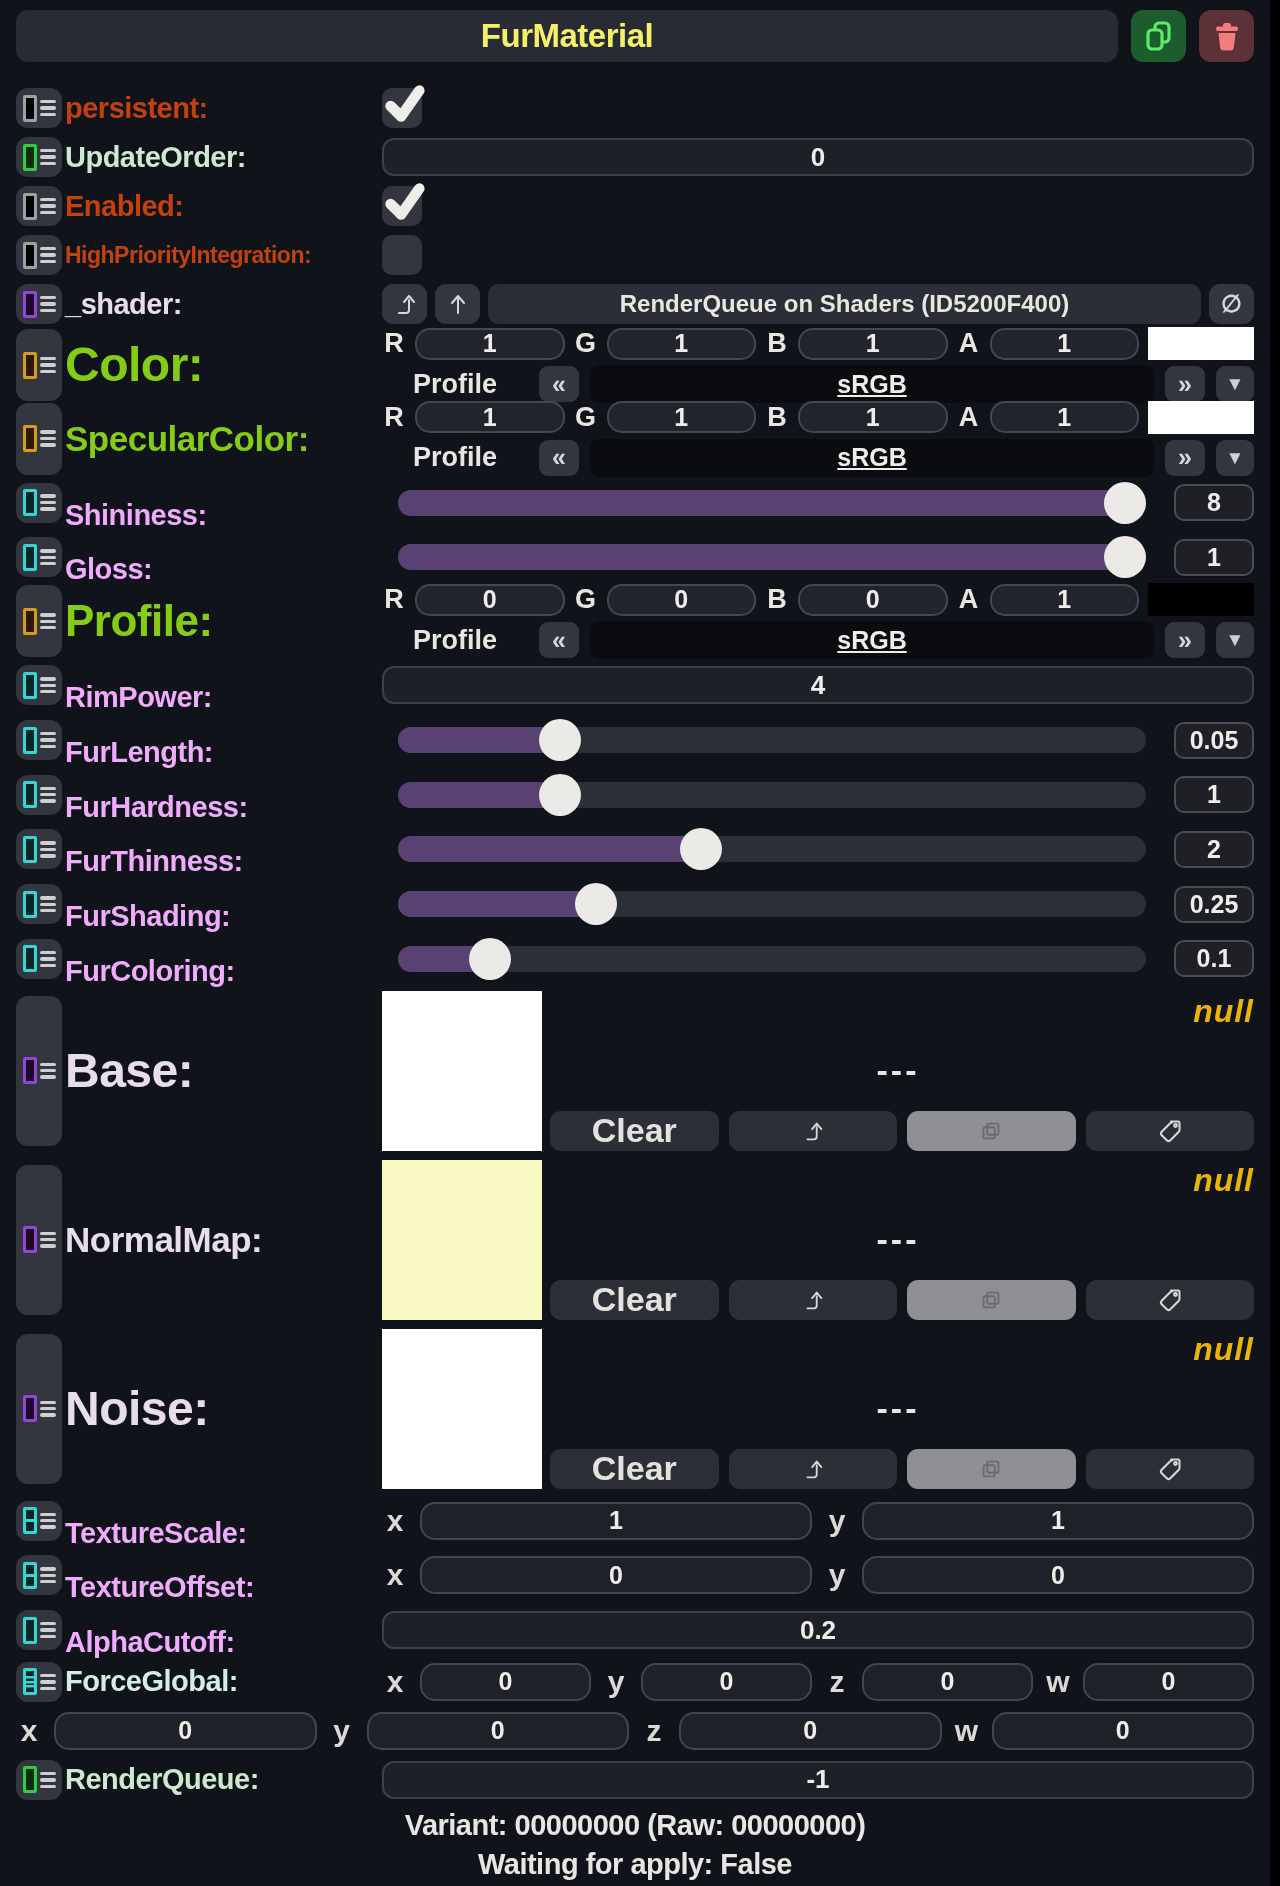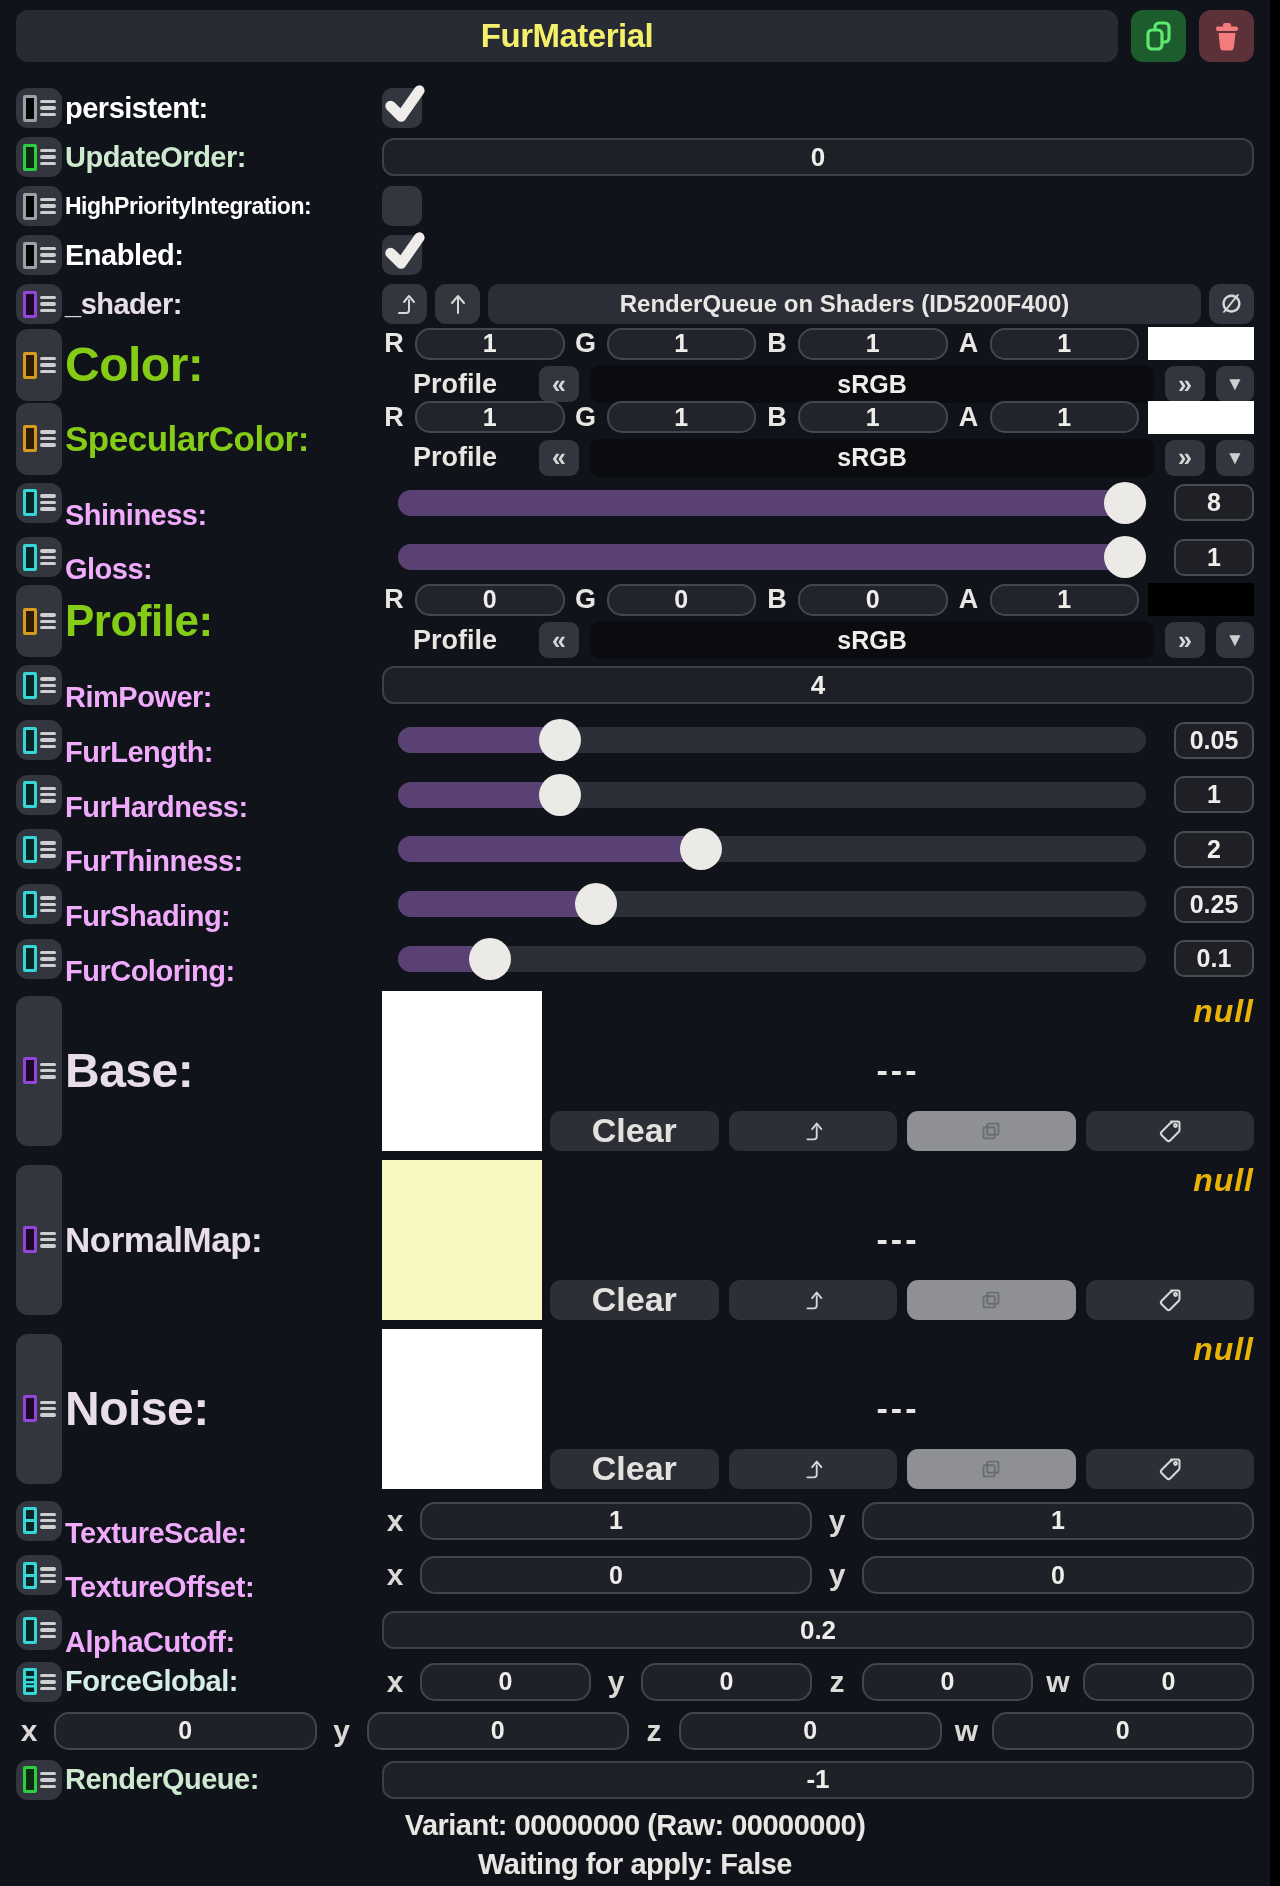--- a/index.html
+++ b/index.html
@@ -30,42 +30,42 @@
   .t-float{ --tc:#35d6d6; --tbg:#0a2424; }
   .t-ref{ --tc:#9146d8; --tbg:#1b0926; }
   .t-color{ --tc:#d59a1e; --tbg:#2a1a06; }
   .cells-2{ background-image:linear-gradient(var(--tc),var(--tc)); background-size:100% 3px; background-position:0 50%; }
   .cells-4{ background-image:linear-gradient(var(--tc),var(--tc)),linear-gradient(var(--tc),var(--tc)),linear-gradient(var(--tc),var(--tc)); background-size:100% 2.5px; background-position:0 25%,0 50%,0 75%; }
   .bars{ display:flex; flex-direction:column; gap:3px; }
   .bars i{ display:block; width:16px; height:3.4px; background:#cfcfcf; border-radius:2px; }
 
   .lbl{ margin-left:3px; font-size:29px; letter-spacing:-0.5px; white-space:nowrap; line-height:1; }
   .fs-xl{ font-size:48px; } .fs-l2{ font-size:44px; } .fs-lg{ font-size:35px; } .fs-sm{ font-size:23px; }
-  .c-warm{ color:#ffffff; } .c-green{ color:#cde9cf; } .c-lav{ color:#e7ddeb; }
+  .c-warm{ color:#c2410c; } .c-green{ color:#cde9cf; } .c-lav{ color:#e7ddeb; }
   .c-cream{ color:#84cc16; } .c-cyan{ color:#f0abfc;margin-top:25px; } .c-mint{ color:#d4ede6; }
 
   
   .checkbox{ width:40px; height:40px; background:#33363e; border-radius:10px; position:relative; }
   .check{ position:absolute; left:-1px; top:-7px; width:46px; height:46px; stroke:#efedea; stroke-width:5.5; fill:none; stroke-linecap:round; stroke-linejoin:round; }
 
   .winput{ flex:1; height:38px; background:#1e2027; border:2px solid #3d4049; border-radius:12px; color:#efedea; font-size:26px; display:flex; align-items:center; justify-content:center; }
 
   .sqbtn{ width:45px; height:40px; background:#33363e; border-radius:11px; display:flex; align-items:center; justify-content:center; color:#d8d8d8; font-size:24px; flex-shrink:0; }
   .sqbtn svg{ width:28px; height:28px; stroke:#d8d8d8; stroke-width:2; fill:none; stroke-linecap:round; stroke-linejoin:round; }
   .reffield{ flex:1; height:40px; margin:0 8px; background:#2b2e36; border-radius:11px; color:#e8e6e2; font-size:24px; display:flex; align-items:center; justify-content:center; white-space:nowrap; overflow:hidden; }
 
   .stack{ display:flex; flex-direction:column; gap:5px; width:100%; }
   .rgba-line{ display:flex; align-items:center; gap:9px; height:33px; }
   .comp-lbl{ color:#e8e6e2; font-size:27px; width:24px; text-align:center; }
   .mini{ flex:1; height:32px; background:#22242b; border:2px solid #44474e; border-radius:15px; color:#efedea; font-size:25px; display:flex; align-items:center; justify-content:center; }
   .swatch{ width:106px; height:33px; flex-shrink:0; }
   .profile-line{ display:flex; align-items:center; gap:11px; height:38px; }
   .profile-lbl{ width:146px; text-align:center; color:#e8e6e2; font-size:27px; }
   .chevbtn{ width:40px; height:36px; background:#33363e; border-radius:9px; color:#d6d6d6; font-size:25px; display:flex; align-items:center; justify-content:center; flex-shrink:0; }
-  .srgb{ flex:1; height:38px; background:#0b0c10; border-radius:9px; color:#efedea; font-size:25px; display:flex; align-items:center; justify-content:center; }
+  .srgb{ flex:1; height:38px; background:#0b0c10; border-radius:9px; color:#efedea; font-size:25px; display:flex; align-items:center; justify-content:center;text-decoration:underline; }
   .dropbtn{ width:38px; height:36px; background:#33363e; border-radius:9px; color:#cfcfcf; font-size:19px; display:flex; align-items:center; justify-content:center; flex-shrink:0; }
 
   .slider{ position:relative; flex:1; height:42px; margin-left:16px; --frac:0; }
   .slider .track{ position:absolute; left:0; right:0; top:8px; height:26px; background:#2c2f37; border-radius:13px; }
   .slider .fill{ position:absolute; left:0; top:8px; height:26px; width:calc(var(--frac) * (100% - 42px) + 21px); background:#5a4173; border-radius:13px; }
   .slider .knob{ position:absolute; top:0; width:42px; height:42px; border-radius:50%; background:#eceae6; left:calc(var(--frac) * (100% - 42px)); }
   .valbox{ width:80px; height:37px; margin-left:28px; background:#1e2026; border:2px solid #494c53; border-radius:10px; color:#efedea; font-size:25px; display:flex; align-items:center; justify-content:center; flex-shrink:0; }
 
   .tex-row{ min-height:160px; }
   .preview{ width:160px; height:160px; flex-shrink:0; }
@@ -154,46 +154,46 @@
   <div class="row">
     <div class="left">
       <div class="badge">
         <span class="trect t-bool"></span>
         <span class="bars">
               <i></i>
               <i></i>
               <i></i>
             </span>
       </div>
-      <span class="lbl c-warm fs-sm">HighPriorityIntegration:</span>
-    </div>
-    <div class="ctrl">
-      <div class="checkbox">
-        
-      </div>
-    </div>
-  </div>
-
-  <div class="row">
-    <div class="left">
-      <div class="badge">
-        <span class="trect t-bool"></span>
-        <span class="bars">
-              <i></i>
-              <i></i>
-              <i></i>
-            </span>
-      </div>
       <span class="lbl c-warm">Enabled:</span>
     </div>
     <div class="ctrl">
       <div class="checkbox">
         <svg class="check" viewBox="0 0 24 24">
               <path d="M5 13 L10.5 18.5 L20 5"></path>
             </svg>
+      </div>
+    </div>
+  </div>
+
+  <div class="row">
+    <div class="left">
+      <div class="badge">
+        <span class="trect t-bool"></span>
+        <span class="bars">
+              <i></i>
+              <i></i>
+              <i></i>
+            </span>
+      </div>
+      <span class="lbl c-warm fs-sm">HighPriorityIntegration:</span>
+    </div>
+    <div class="ctrl">
+      <div class="checkbox">
+        
       </div>
     </div>
   </div>
 
   <div class="row">
     <div class="left">
       <div class="badge">
         <span class="trect t-ref"></span>
         <span class="bars">
               <i></i>

